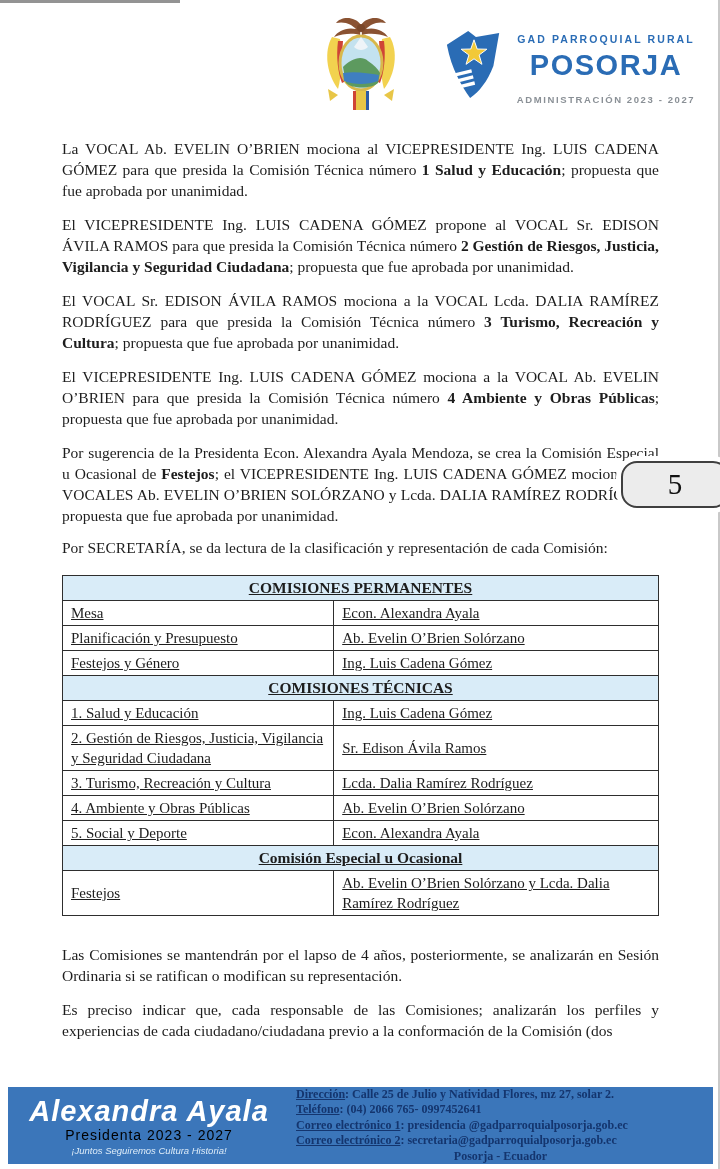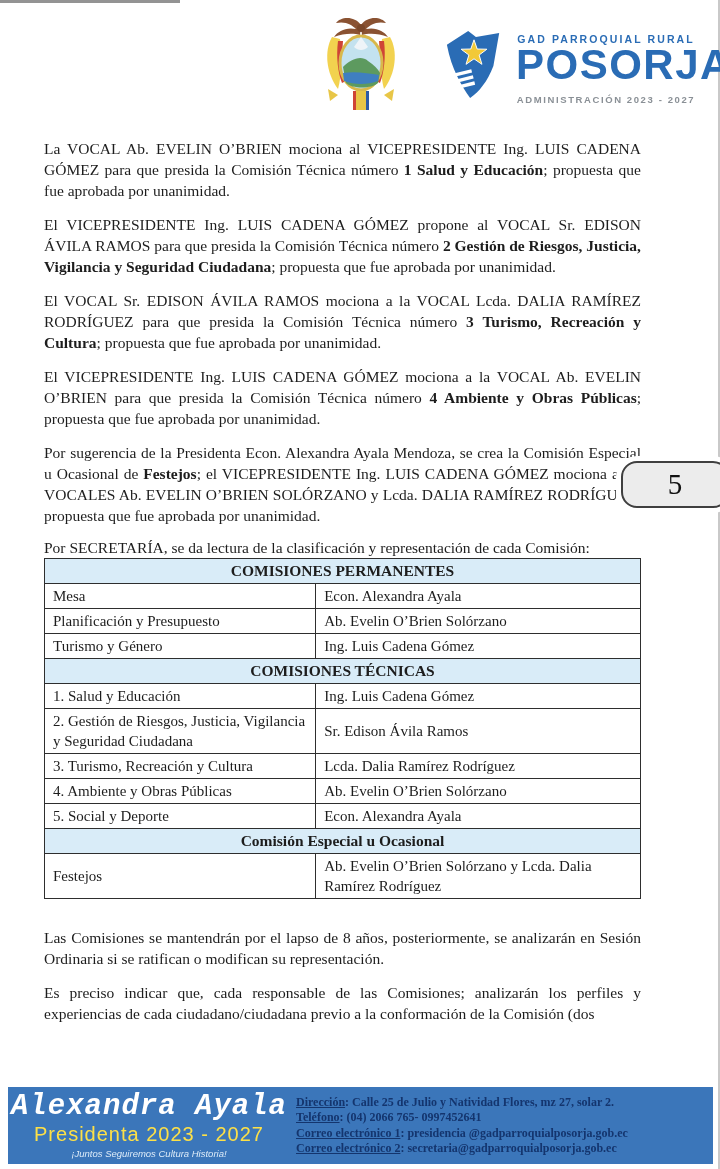--- a/index.html
+++ b/index.html
@@ -8,57 +8,57 @@
     background:#ffffff; overflow:hidden;
     font-family:"Liberation Serif", serif; color:#1d1d1d;
   }
   
   .emblem { position:absolute; left:316px; top:11px; }
   .logo-mark { position:absolute; left:443px; top:27px; }
   .logo-text { position:absolute; left:516px; top:33px; width:180px;
                font-family:"Liberation Sans", sans-serif;text-align:center; }
   .org-line { font-size:10.5px; font-weight:bold; letter-spacing:2.1px;
               color:#2a6cb5; white-space:nowrap; }
-  .brand    { font-size:42px; font-weight:bold; letter-spacing:1.5px;
+  .brand    { font-size:29px; font-weight:bold; letter-spacing:1.5px;
               color:#2a6cb5; line-height:38px; margin-top:1px; }
   .admin-line { font-size:9.5px; font-weight:bold; letter-spacing:1.6px;
               color:#8a9096; white-space:nowrap; margin-top:10px; }
   
-  .content { position:absolute; left:44px; top:138px; width:597px; }
+  .content { position:absolute; left:62px; top:138px; width:597px; }
   .content p { margin:0 0 13px 0; font-size:15.5px; line-height:21px;
                text-align:justify; }
   p.tight { margin-bottom:11px; }
-  p.pre-table { margin-bottom:0; }
+  p.pre-table { margin-bottom:17px; }
   
   table.commissions { width:100%; border-collapse:collapse; margin:0 16px 28px 0;
-                      font-size:15px; table-layout:fixed; }
+                      font-size:15px; table-layout:fixed;text-decoration:underline; }
   table.commissions td { border:1.5px solid #2e2e2e; padding:2px 8px;
                          line-height:20px; vertical-align:middle; }
   td.sec-header { background:#d9ecf8; text-align:center; font-weight:bold;
                   font-size:15.5px; }
   col.c1 { width:45.5%; } col.c2 { width:54.5%; }
   
   .page-badge {
     position:absolute; top:461px; left:621px; width:104px; height:43px;
     background:#ececec; border:2.5px solid #3f3f3f; border-radius:16px;
     box-shadow:0 0 0 5px #ffffff;
     display:flex; align-items:center; justify-content:center;
     font-size:29px; color:#111;
   }
   
   .footer {
     position:absolute; left:8px; top:1087px; width:705px; height:77px;
     background:#3b76ba; display:flex; align-items:center;
   }
   .sig-block { width:282px; text-align:center; color:#fff; }
-  .sig-name { font-family:Liberation Mono, monospace; font-style:italic;
+  .sig-name { font-family:Liberation Sans, sans-serif; font-style:italic;
               font-weight:bold; font-size:29px; line-height:30px;
               letter-spacing:1px; }
-  .sig-title { font-family:"Liberation Sans", sans-serif; font-size:20px;
-               color:#fde047; letter-spacing:1px; margin-top:1px; }
+  .sig-title { font-family:"Liberation Sans", sans-serif; font-size:14px;
+               color:#000000; letter-spacing:1px; margin-top:1px; }
   .sig-slogan { font-family:"Liberation Sans", sans-serif; font-style:italic;
                 font-size:9.5px; color:#dcebf8; margin-top:2px; }
   .contact-block { flex:1; padding-left:6px; padding-right:8px;
                    font-size:12px; font-weight:bold; line-height:15.5px;
                    color:#14356e; }
   .contact-block .u { text-decoration:underline; }
   .contact-loc { text-align:center; }
   
   .scan-top { position:absolute; left:0; top:0; width:180px; height:3px;
               background:#3a3a3a; opacity:.55; }
@@ -137,21 +137,21 @@
       </tr>
       <tr>
         <td>Mesa</td>
         <td>Econ. Alexandra Ayala</td>
       </tr>
       <tr>
         <td>Planificación y Presupuesto</td>
         <td>Ab. Evelin O’Brien Solórzano</td>
       </tr>
       <tr>
-        <td>Turismo y Género</td>
+        <td>Festejos y Género</td>
         <td>Ing. Luis Cadena Gómez</td>
       </tr>
       <tr>
         <td class="sec-header" colspan="2">COMISIONES TÉCNICAS</td>
       </tr>
       <tr>
         <td>1. Salud y Educación</td>
         <td>Ing. Luis Cadena Gómez</td>
       </tr>
       <tr>
@@ -173,37 +173,38 @@
       <tr>
         <td class="sec-header" colspan="2">Comisión Especial u Ocasional</td>
       </tr>
       <tr>
         <td>Festejos</td>
         <td>Ab. Evelin O’Brien Solórzano y Lcda. Dalia Ramírez Rodríguez</td>
       </tr>
     </tbody>
       </table>
 
-    <p>Las Comisiones se mantendrán por el lapso de 8 años, posteriormente, se analizarán en Sesión Ordinaria si se ratifican o modifican su representación.</p>
+    <p>Las Comisiones se mantendrán por el lapso de 4 años, posteriormente, se analizarán en Sesión Ordinaria si se ratifican o modifican su representación.</p>
 
     <p>Es preciso indicar que, cada responsable de las Comisiones; analizarán los perfiles y experiencias de cada ciudadano/ciudadana previo a la conformación de la Comisión (dos</p>
 
   </div>
 
   <div class="page-badge">
     <span>5</span>
   </div>
 
   <div class="footer">
     <div class="sig-block">
       <div class="sig-name">Alexandra Ayala</div>
       <div class="sig-title">Presidenta 2023 - 2027</div>
       <div class="sig-slogan">¡Juntos Seguiremos Cultura Historia!</div>
     </div>
     <div class="contact-block">
       <div><span class="u">Dirección</span><span>: Calle 25 de Julio y Natividad Flores, mz 27, solar 2.</span></div>
       <div><span class="u">Teléfono</span><span>: (04) 2066 765- 0997452641</span></div>
       <div><span class="u">Correo electrónico 1</span><span>: presidencia @gadparroquialposorja.gob.ec</span></div>
       <div><span class="u">Correo electrónico 2</span><span>: secretaria@gadparroquialposorja.gob.ec</span></div>
+      <div class="contact-loc">Posorja - Ecuador</div>
     </div>
   </div>
 
 </div>
 
 </body></html>

